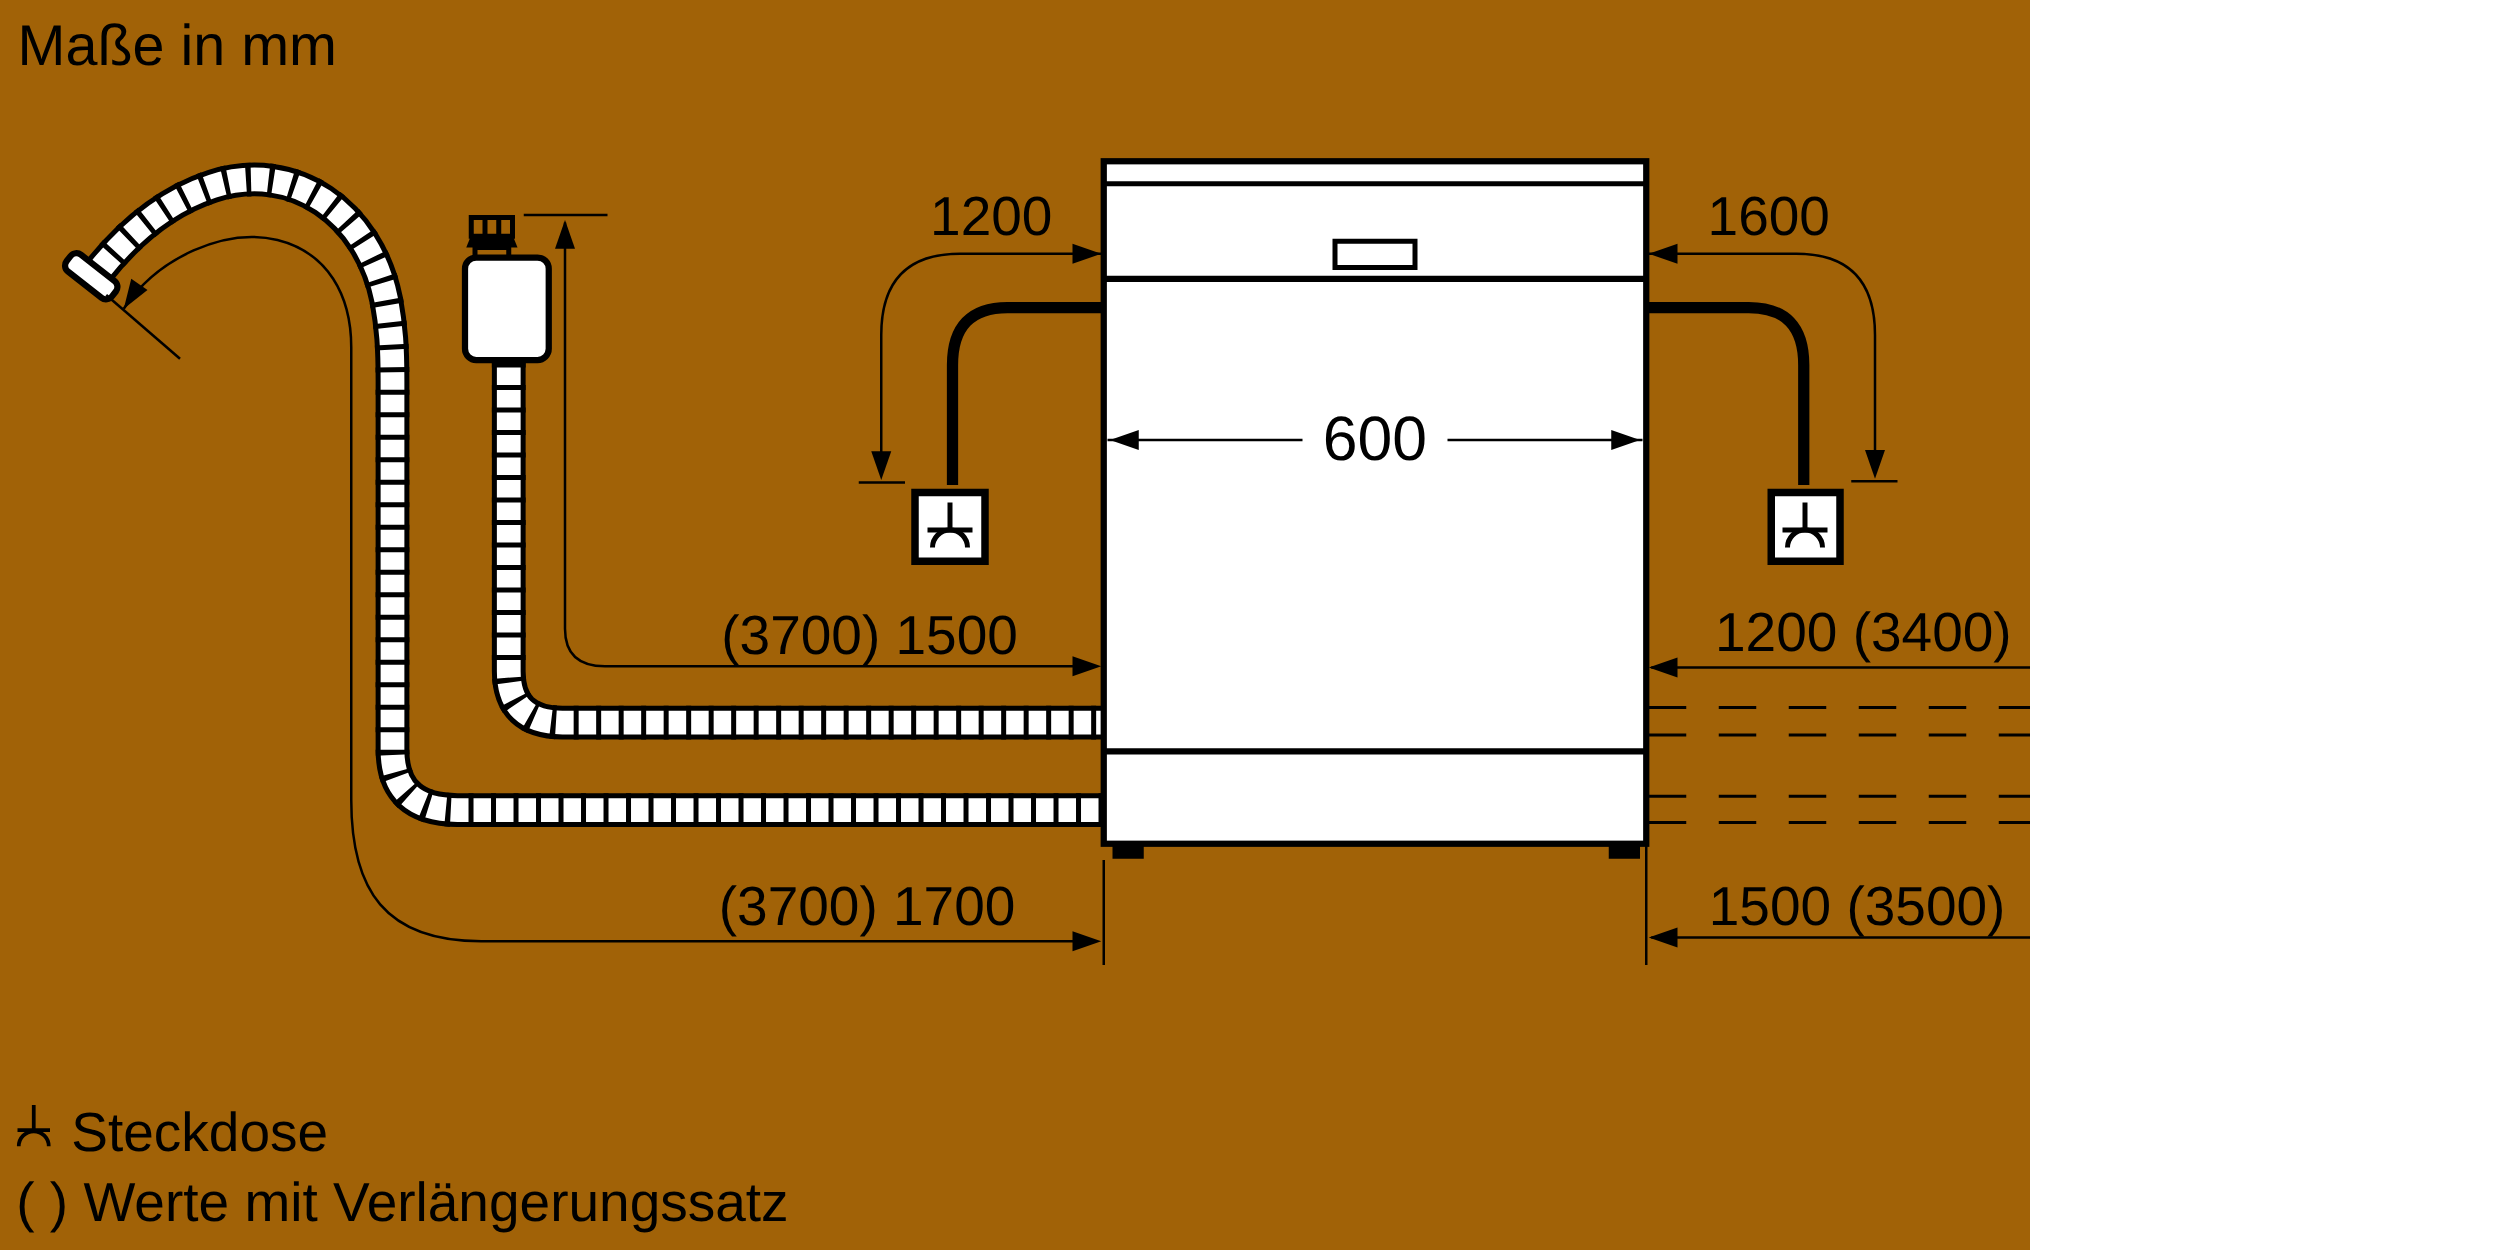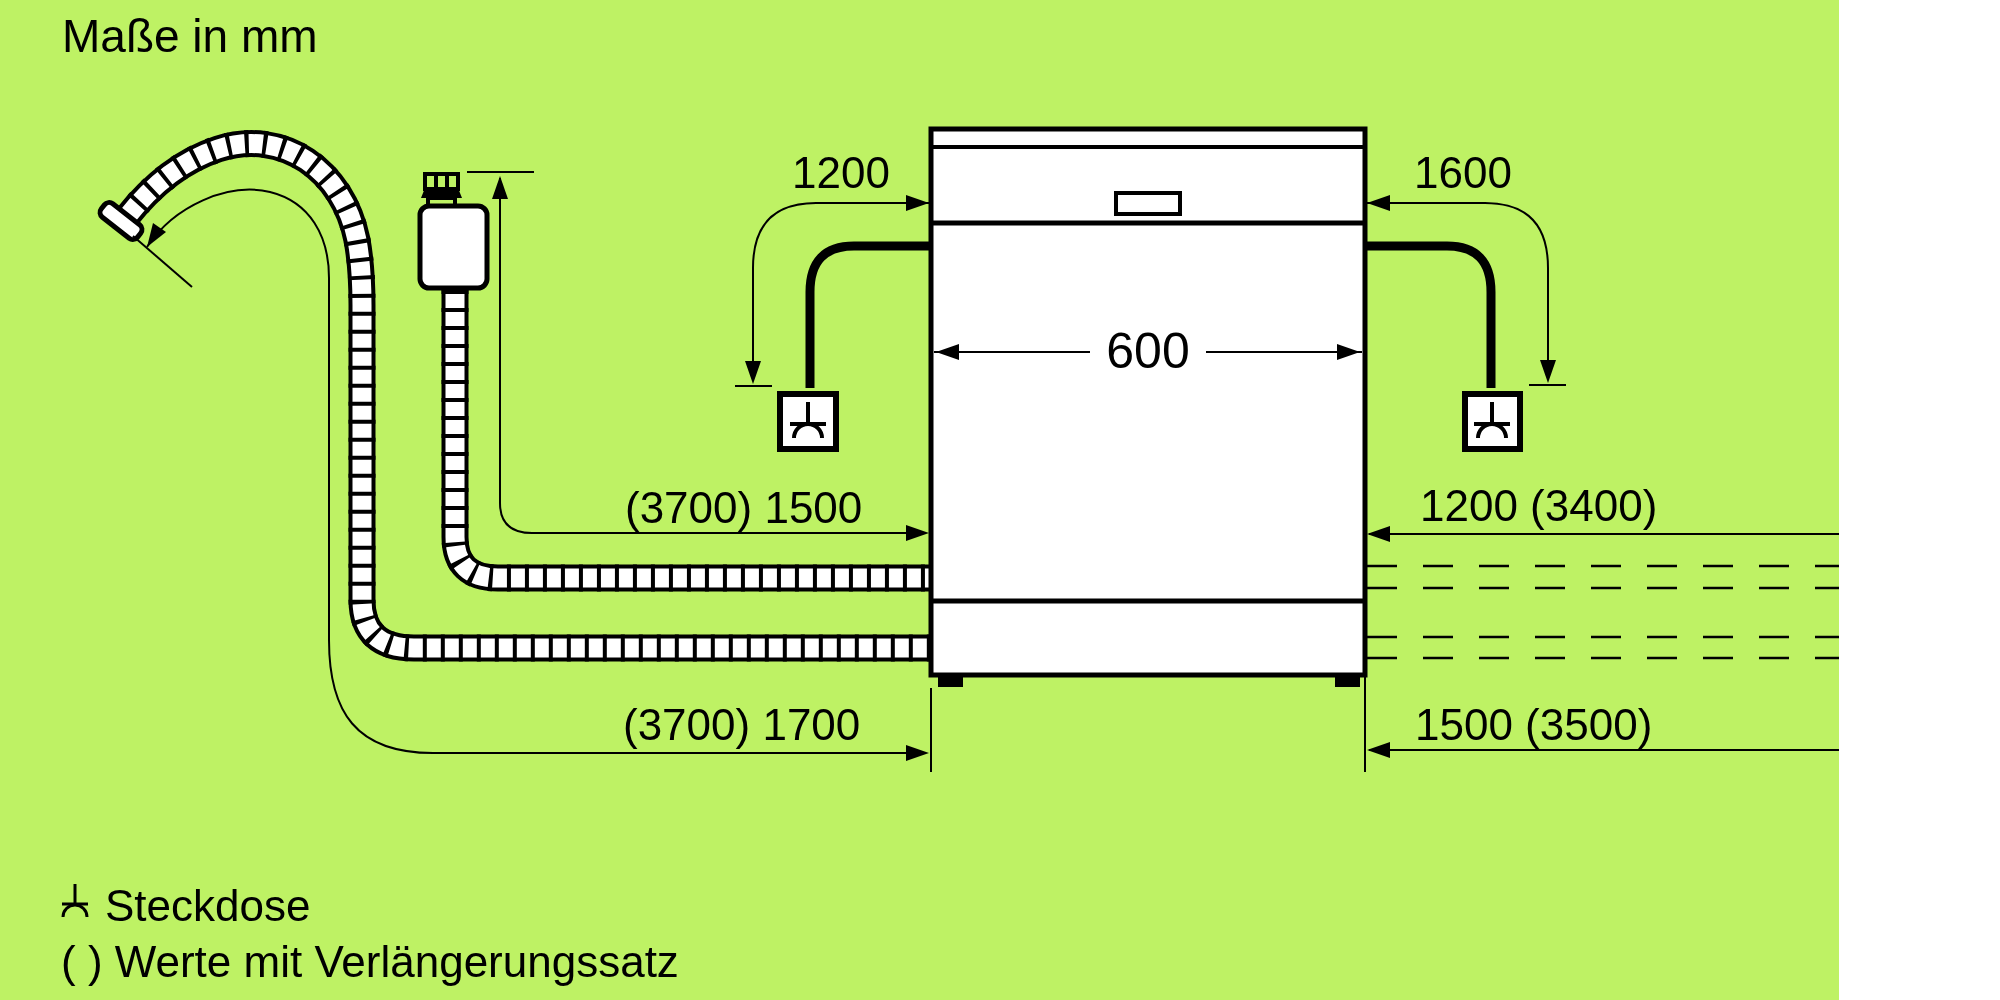--- a/index.html
+++ b/index.html
@@ -1,16 +1,16 @@
 <!DOCTYPE html>
 <html><head>
 <meta charset="utf-8">
 <style>
   html,body{margin:0;padding:0;background:#fff;}
-  .canvas{width:1791px;height:1000px;background:#bef264;position:relative;overflow:hidden;padding-left:48px;}
+  .canvas{width:1624px;height:1000px;background:#a16207;position:relative;overflow:hidden;}
   svg{display:block;}
   text{font-family:"Liberation Sans","DejaVu Sans",sans-serif;fill:#000;}
   .dim-label{font-size:44px;}
   .dim-label-big{font-size:50px;}
   .title-label{font-size:46px;}
   .legend-label{font-size:44px;}
   .thin{fill:none;stroke:#000;stroke-width:2;}
   .tick{stroke:#000;stroke-width:2;}
   .arrowhead{fill:#000;stroke:none;}
   .tube-o{fill:none;stroke:#000;stroke-width:27;}

